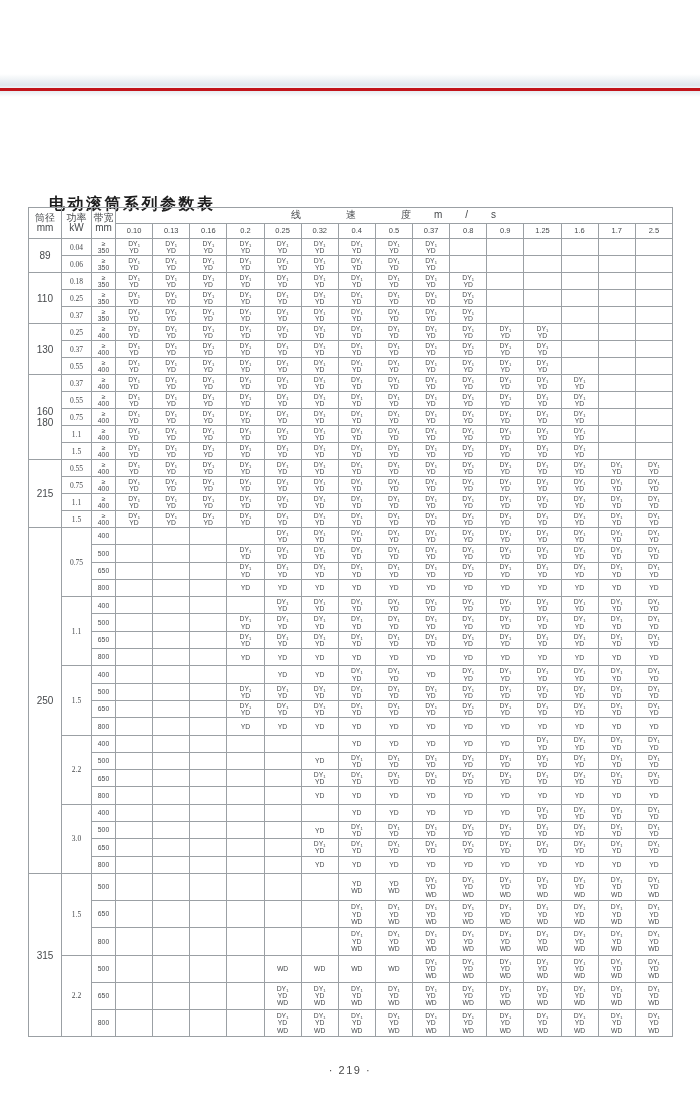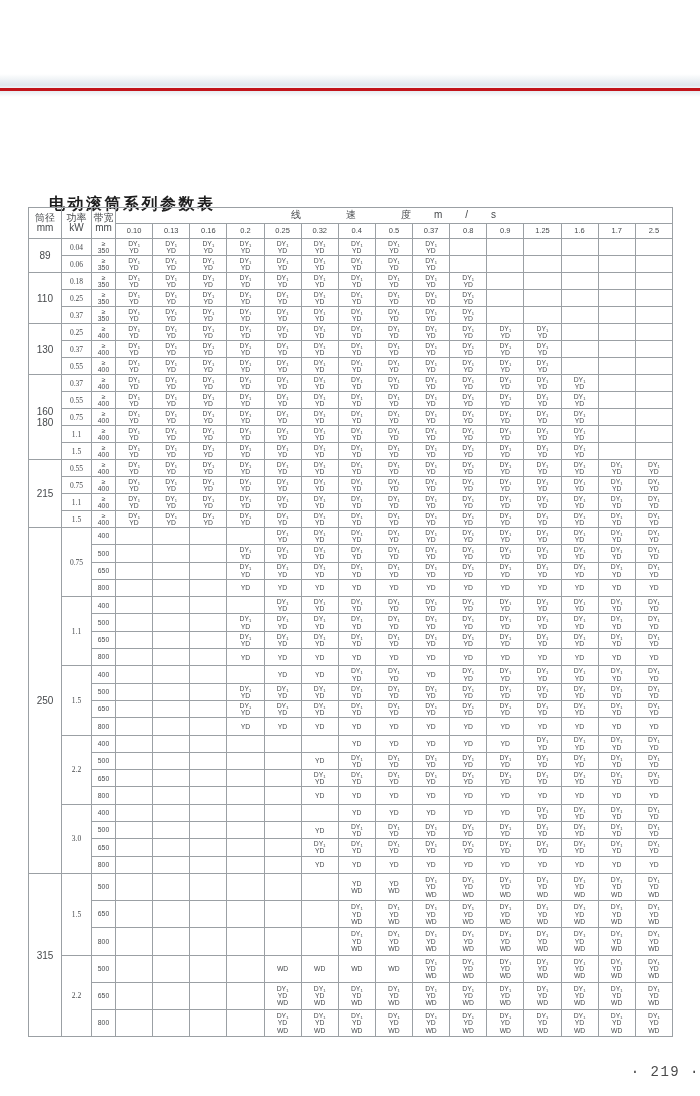--- a/index.html
+++ b/index.html
@@ -36,22 +36,22 @@
   th.sptitle{font-size:10px;line-height:10px;white-space:pre;letter-spacing:1px;}
   th.spval{font-size:7.5px;}
   tr.h1{height:17px;}
   tr.h2{height:17.3px;}
   tr.h3{height:27.2px;}
   td.dia{font-size:10px;line-height:11px;}
   td.pow{font-size:7.5px;font-family:Liberation Serif, serif;}
   td.band{font-size:6.8px;line-height:7.5px;}
   td.cell{font-size:6.8px;line-height:7.3px;}
   .page-number{
-    position:absolute;left:0;top:1064px;width:700px;text-align:right;
-    font-size:14px;color:#4a4a4a;letter-spacing:1.5px;font-family:Liberation Mono, monospace;
+    position:absolute;left:0;top:1064px;width:700px;text-align:center;
+    font-size:11px;color:#4a4a4a;letter-spacing:1.5px;
   }
 </style>
 </head>
 <body>
 
 <div class="page">
   <div class="top-band"></div>
   <div class="red-line"></div>
   <div class="under-band"></div>
   <h1 class="title">电动滚筒系列参数表</h1>

